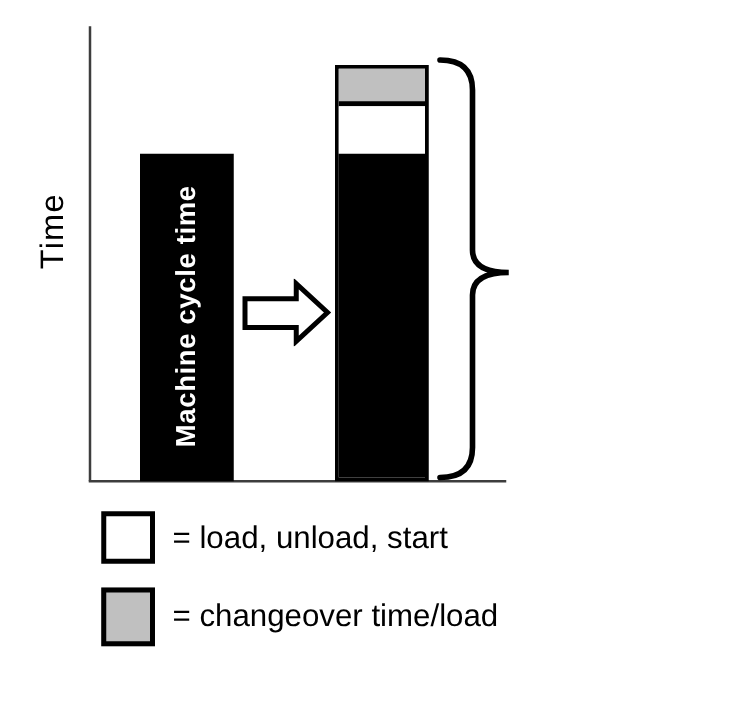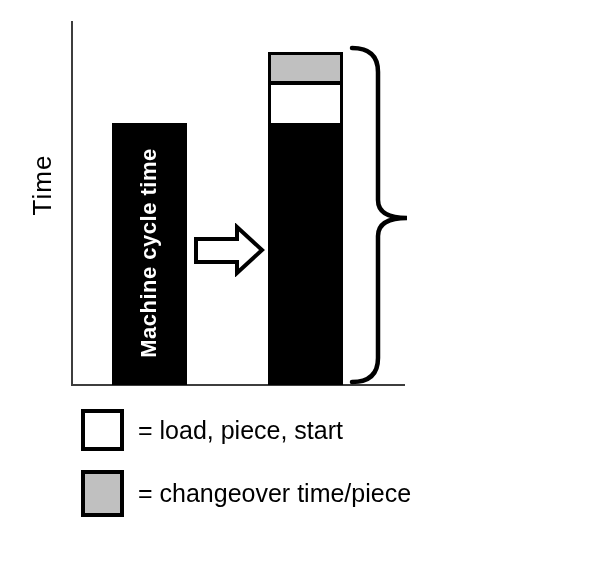--- a/index.html
+++ b/index.html
@@ -87,20 +87,20 @@
     <div class="seg-machine"></div>
   </div>
 
   <svg class="brace-svg" width="70" height="348" viewBox="0 0 70 348">
     <path d="M7 6 Q33 6 33 30 L33 158 Q33 176 62 176 Q33 176 33 194 L33 316 Q33 340 7 340" fill="none" stroke="#000000" stroke-width="4.5" stroke-linecap="round"></path>
   </svg>
 
 
   <div class="legend-row row-1">
     <span class="swatch white"></span>
-    <span class="legend-label">= load, piece, start</span>
+    <span class="legend-label">= load, unload, start</span>
   </div>
   <div class="legend-row row-2">
     <span class="swatch gray"></span>
-    <span class="legend-label">= changeover time/piece</span>
+    <span class="legend-label">= changeover time/load</span>
   </div>
 
 </div>
 
 </body></html>

